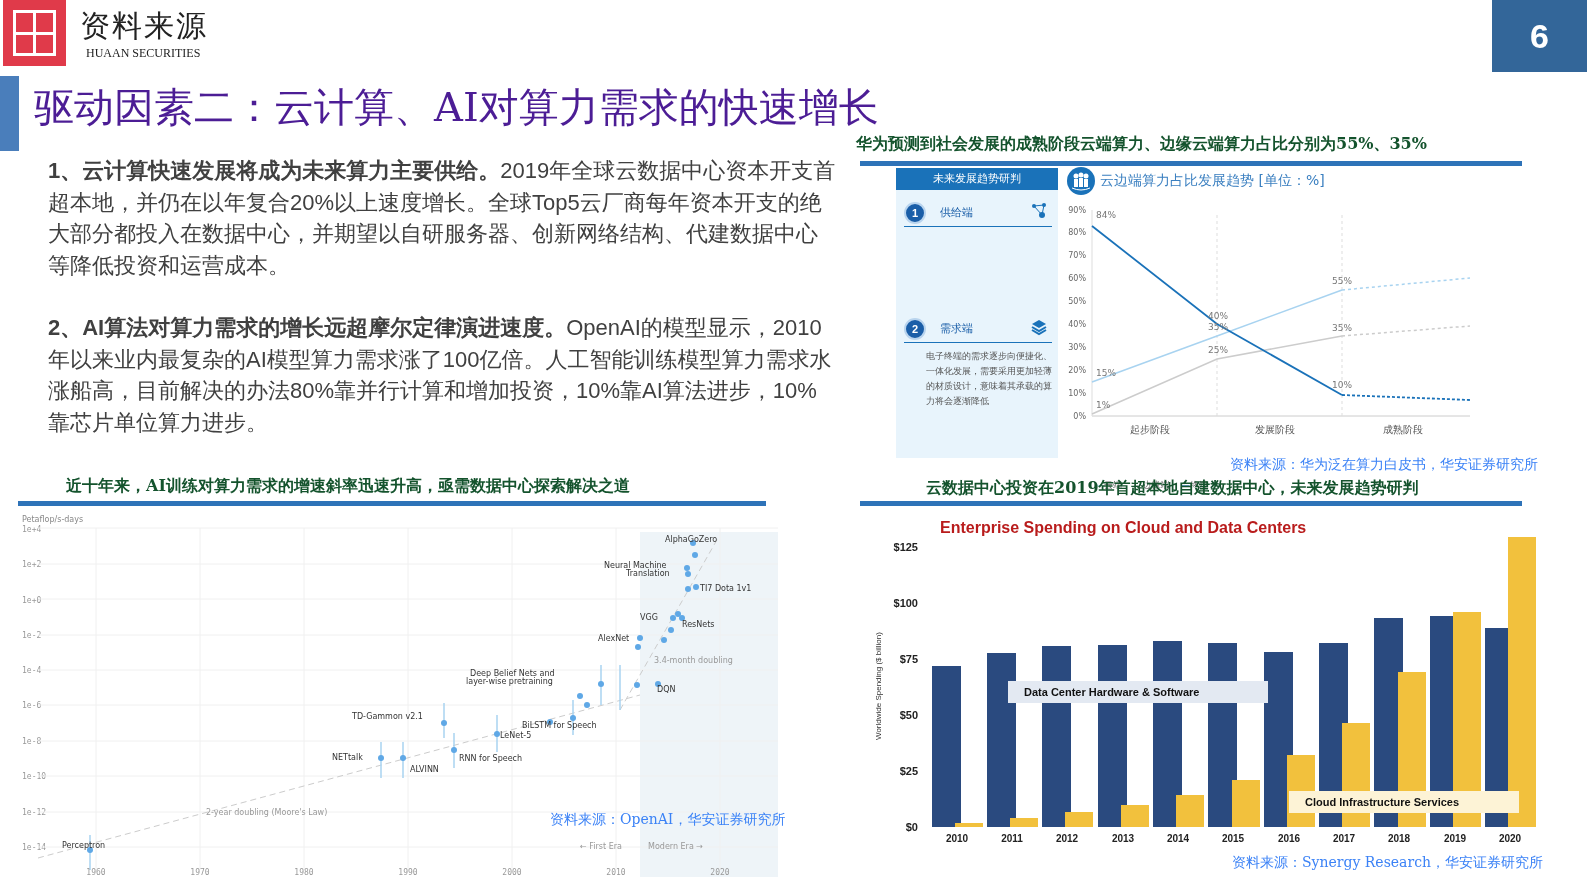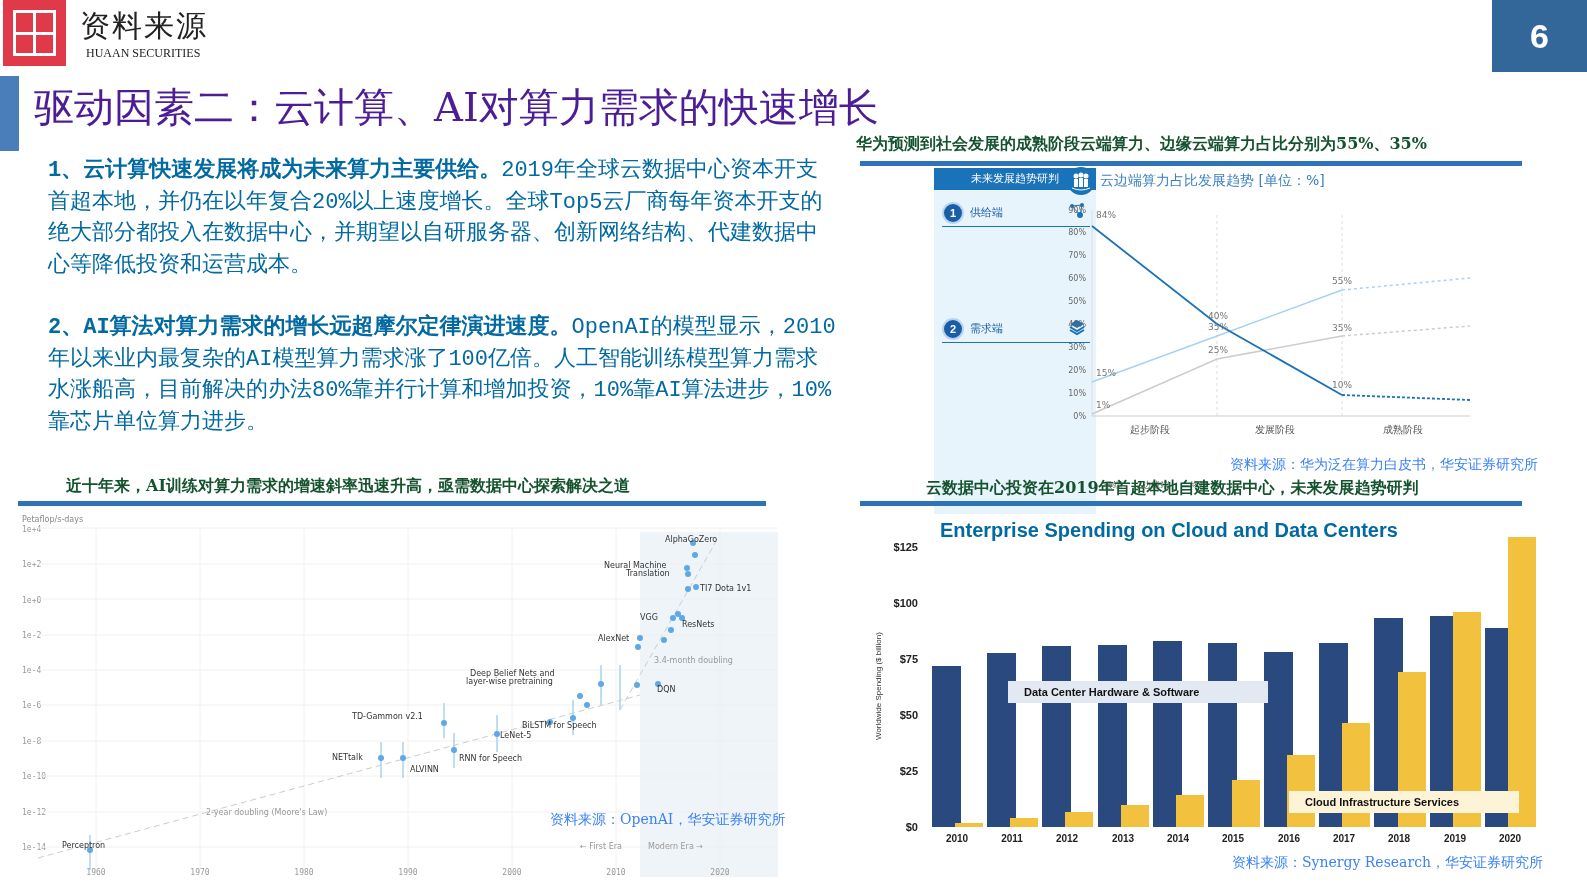--- a/index.html
+++ b/index.html
@@ -9,41 +9,41 @@
   .logo-box{left:3px;top:0;width:63px;height:66px;background:#e03a4a;}
   .logo-inner{position:absolute;left:10px;top:10px;width:43px;height:46px;border:3px solid #fff;box-sizing:border-box;}
   .logo-inner:before{content:"";position:absolute;left:50%;top:0;bottom:0;width:3px;margin-left:-1.5px;background:#fff;}
   .logo-inner:after{content:"";position:absolute;top:50%;left:0;right:0;height:3px;margin-top:-1.5px;background:#fff;}
   .brand-cn{left:80px;top:6px;font-size:30px;color:#222;font-family:"DejaVu Serif",serif;letter-spacing:2px;}
   .brand-en{left:86px;top:46px;font-size:12px;color:#222;font-family:"Liberation Serif",serif;}
   .page-num{left:1492px;top:0;width:95px;height:72px;background:#336699;color:#fff;font-family:"Liberation Sans",sans-serif;font-weight:bold;font-size:34px;display:flex;align-items:center;justify-content:center;}
   .title-bar{left:0;top:76px;width:19px;height:75px;background:#4a7ebb;}
   .title{left:34px;top:80px;font-size:40px;color:#4c1d95;font-family:"DejaVu Serif",serif;}
   
-  .para{left:48px;width:790px;font-size:22px;line-height:31.5px;color:#0369a1;font-family:Liberation Mono, monospace;}
+  .para{left:48px;width:790px;font-size:22px;line-height:31.5px;color:#404040;font-family:Liberation Sans, sans-serif;}
   .para b{font-weight:bold;}
   
   .sec-title{font-weight:bold;color:#14532d;font-size:16px;font-family:"DejaVu Serif",serif;}
   .sec-line{height:5px;background:#2e73b8;}
   
   .src{font-size:14px;color:#3b82f6;font-family:"DejaVu Serif",serif;}
   
-  .hw-left{left:934px;top:168px;width:162px;height:346px;background:#e8f4fc;}
+  .hw-left{left:896px;top:168px;width:162px;height:290px;background:#e8f4fc;}
   .hw-left-head{height:22px;background:#1a72b9;color:#fff;font-family:"DejaVu Sans",sans-serif;font-size:11px;text-align:center;line-height:22px;}
   .hw-item{position:absolute;left:8px;width:148px;}
   .hw-num{display:inline-block;width:18px;height:18px;border-radius:50%;background:#1a5ea8;color:#fff;font-size:11px;text-align:center;line-height:18px;font-family:"Liberation Sans",sans-serif;font-weight:bold;border:2px solid #b9d4ee;}
-  .hw-item-title{font-family:"DejaVu Sans",sans-serif;font-size:11px;color:#1a5ea8;margin-left:6px;vertical-align:middle;}
+  .hw-item-title{font-family:"DejaVu Sans",sans-serif;font-size:11px;color:#1a5ea8;margin-left:14px;vertical-align:middle;}
   .hw-underline{height:1px;background:#1a72b9;margin-top:2px;}
   .hw-desc{font-family:"DejaVu Sans",sans-serif;font-size:9px;color:#555;line-height:15px;margin:6px 0 0 22px;}
   .hw-icon{position:absolute;right:4px;top:0;width:18px;height:18px;}
   .hw-chart-title{left:1100px;top:172px;font-family:"DejaVu Sans",sans-serif;font-size:14px;color:#3a7fc0;}
   .hw-chart-icon{left:1067px;top:167px;width:28px;height:28px;border-radius:50%;background:#1a72b9;}
   .legend{font-family:"DejaVu Sans",sans-serif;font-size:9px;color:#666;}
   
-  .syn-title{font-family:"Liberation Sans",sans-serif;font-weight:bold;font-size:20px;color:#0369a1;text-align:right;}
+  .syn-title{font-family:"Liberation Sans",sans-serif;font-weight:bold;font-size:16px;color:#b91c1c;text-align:right;}
   .syn-ylabel{font-family:"Liberation Sans",sans-serif;font-size:8px;color:#333;transform:rotate(-90deg);transform-origin:left top;white-space:nowrap;}
 </style>
 </head>
 <body>
 
 <div class="abs logo-box">
     <div class="logo-inner"></div>
   </div>
 <div class="abs brand-cn">资料来源</div>
 <div class="abs brand-en">HUAAN SECURITIES</div>
@@ -75,20 +75,21 @@
     <div class="hw-underline"></div>
   </div>
   <div class="hw-item" style="top:150px;">
     <span class="hw-num">2</span><span class="hw-item-title">需求端</span>
     <svg class="hw-icon" viewBox="0 0 18 18">
         <path d="M9 2 L16 6 L9 10 L2 6 Z" fill="#1a72b9"></path>
         <path d="M2 9 L9 13 L16 9" stroke="#1a72b9" stroke-width="2" fill="none"></path>
         <path d="M2 12 L9 16 L16 12" stroke="#1a72b9" stroke-width="2" fill="none"></path>
       </svg>
     <div class="hw-underline"></div>
+    <div class="hw-desc">电子终端的需求逐步向便捷化、一体化发展，需要采用更加轻薄的材质设计，意味着其承载的算力将会逐渐降低</div>
   </div>
 </div>
 <div class="abs hw-chart-icon">
   <svg width="28" height="28" viewBox="0 0 28 28">
       <circle cx="9" cy="9" r="2.5" fill="#fff"></circle>
       <circle cx="14" cy="8" r="2.5" fill="#fff"></circle>
       <circle cx="19" cy="9" r="2.5" fill="#fff"></circle>
       <rect x="7" y="12" width="4" height="8" fill="#fff"></rect>
       <rect x="12" y="11" width="4" height="9" fill="#fff"></rect>
       <rect x="17" y="12" width="4" height="8" fill="#fff"></rect>

